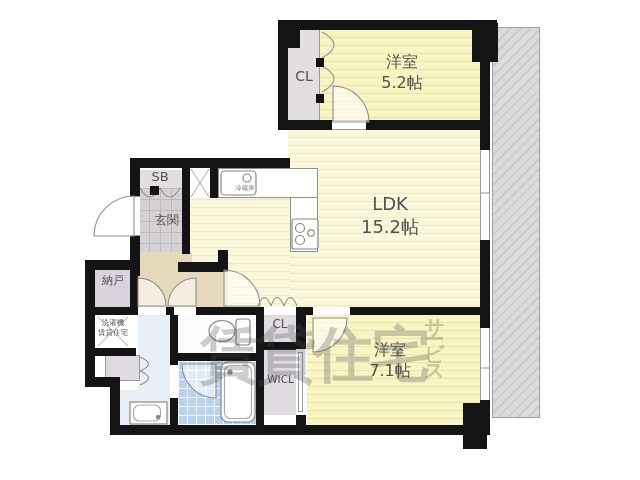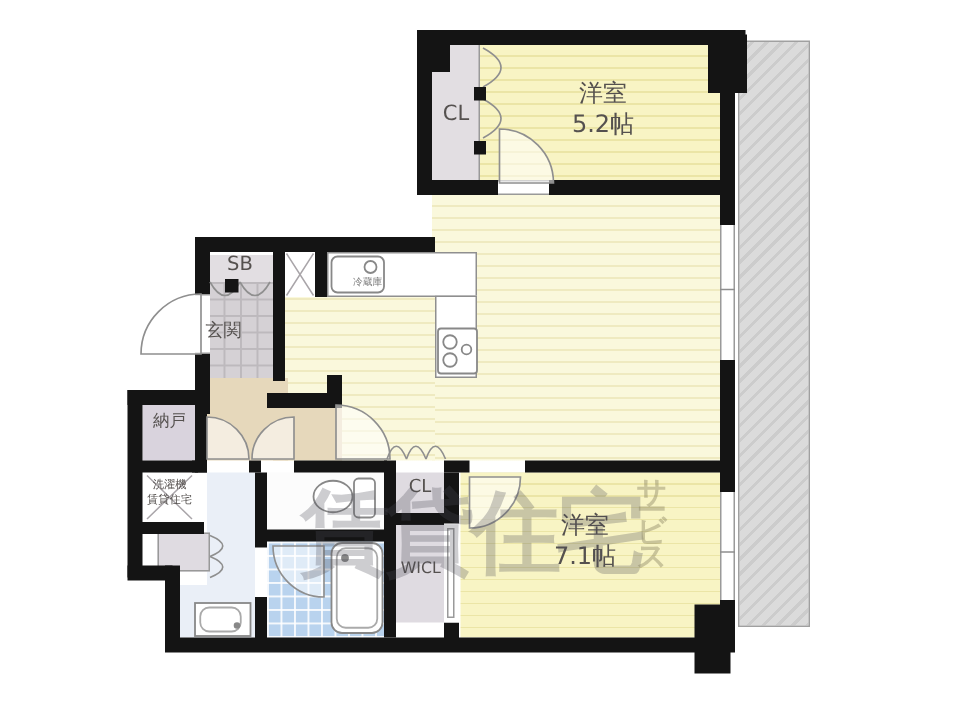--- a/index.html
+++ b/index.html
@@ -157,24 +157,25 @@
       <rect x="221" y="362" width="34" height="60" rx="7"></rect>
       <rect x="224.5" y="365.5" width="27" height="53" rx="6" stroke="#aaaaaa" fill="none"></rect>
       <circle cx="230" cy="372" r="2" fill="#888"></circle>
       <rect x="130" y="402" width="37" height="22"></rect>
       <rect x="133.5" y="405" width="27" height="16" rx="6" stroke="#aaaaaa"></rect>
       <circle cx="158" cy="417" r="1.6" fill="#888"></circle>
     </g>
   </svg>
 
   <div class="lbl" style="left:337px;top:52px;width:130px;font-size:16px;"><span>洋室</span><br><span>5.2帖</span></div>
+  <div class="lbl" style="left:330px;top:192px;width:120px;font-size:18px;"><span>LDK</span><br><span>15.2帖</span></div>
   <div class="lbl" style="left:330px;top:340px;width:120px;font-size:16px;"><span>洋室</span><br><span>7.1帖</span></div>
   <div class="lbl" style="left:284px;top:67px;width:40px;font-size:14px;">CL</div>
   <div class="lbl" style="left:138px;top:169px;width:44px;font-size:13px;">SB</div>
-  <div class="lbl" style="left:126px;top:213px;width:46px;font-size:12px;">玄関</div>
+  <div class="lbl" style="left:144px;top:213px;width:46px;font-size:12px;">玄関</div>
   <div class="lbl" style="left:93px;top:274px;width:40px;font-size:11px;">納戸</div>
   <div class="lbl" style="left:94px;top:318px;width:38px;font-size:7.5px;">洗濯機
 賃貸住宅</div>
   <div class="lbl" style="left:188px;top:184px;width:26px;font-size:6.5px;color:#777;margin-left:44px;">冷蔵庫</div>
   <div class="lbl" style="left:262px;top:317px;width:36px;font-size:12px;">CL</div>
   <div class="lbl" style="left:261px;top:373px;width:39px;font-size:10.5px;">WICL</div>
 
   <div class="wm" style="left:183px;top:315px;width:262px;font-size:60px;font-weight:bold;color:rgba(75,75,85,0.28);letter-spacing:-3px;text-align:center;">賃貸住宅</div>
   <div class="wm" style="left:422px;top:305px;height:100px;font-size:20px;font-weight:bold;color:rgba(135,128,95,0.42);writing-mode:vertical-rl;">サービス</div>
 

